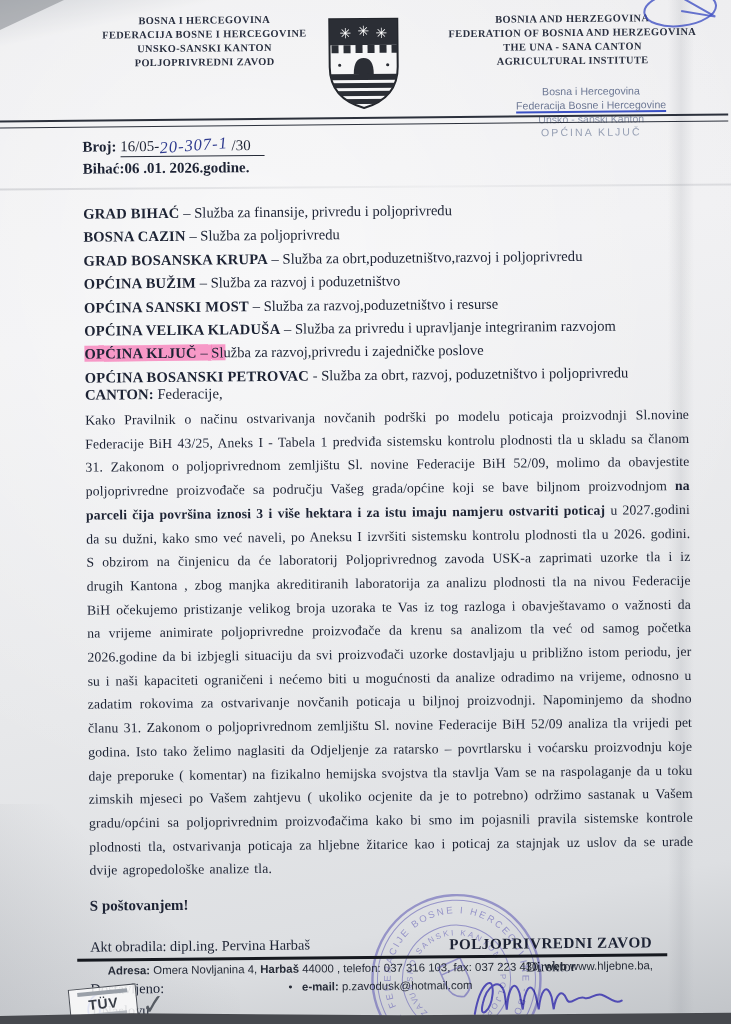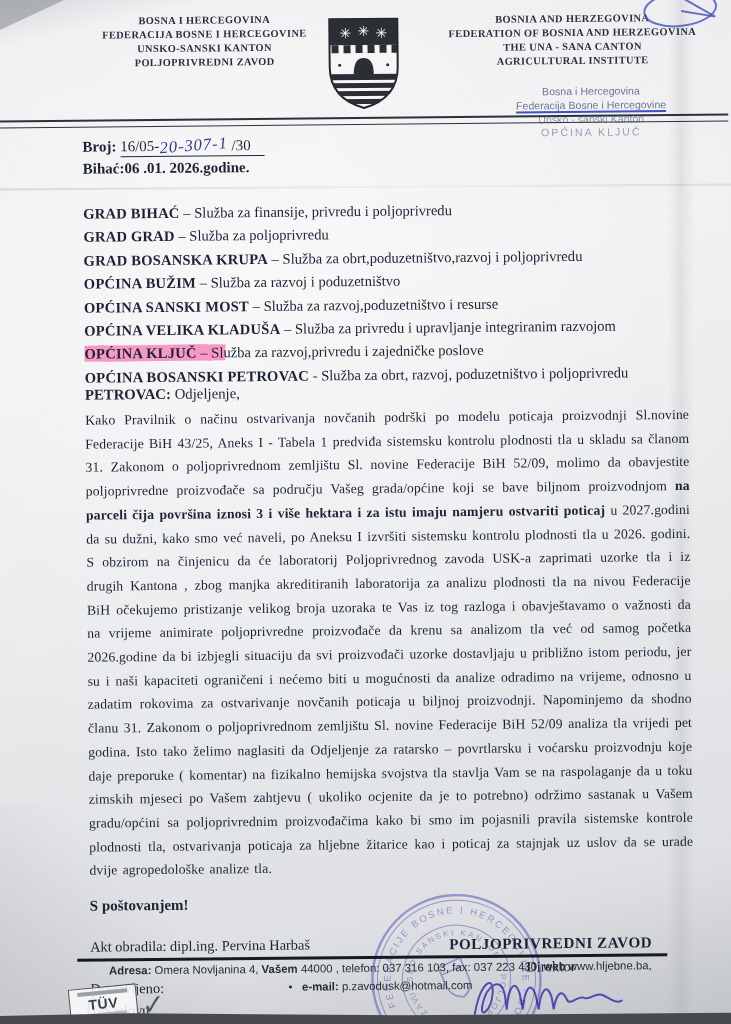--- a/index.html
+++ b/index.html
@@ -164,32 +164,32 @@
   <div class="refblock">
     <span class="lbl">Broj:</span>
     <span class="ref-line">
       <span>16/05-</span><span class="hand">20-307-1</span><span> /30</span>
     </span>
     <div class="date-line">Bihać:06 .01. 2026.godine.</div>
   </div>
 
   <div class="recipients">
     <div><span class="name">GRAD BIHAĆ</span><span> – </span><span>Služba za finansije, privredu i poljoprivredu</span></div>
-    <div><span class="name">GRAD GRAD</span><span> – </span><span>Služba za poljoprivredu</span></div>
+    <div><span class="name">BOSNA CAZIN</span><span> – </span><span>Služba za poljoprivredu</span></div>
     <div><span class="name">GRAD  BOSANSKA KRUPA</span><span> – </span><span>Služba za obrt,poduzetništvo,razvoj i poljoprivredu</span></div>
     <div><span class="name">OPĆINA BUŽIM</span><span> – </span><span>Služba za razvoj i poduzetništvo</span></div>
     <div><span class="name">OPĆINA SANSKI MOST</span><span> – </span><span>Služba za razvoj,poduzetništvo i resurse</span></div>
     <div><span class="name">OPĆINA VELIKA KLADUŠA</span><span> – </span><span>Služba za privredu i upravljanje integriranim razvojom</span></div>
     <div><span class="hl"><span class="name">OPĆINA KLJUČ</span><span> – </span></span><span>Služba za razvoj,privredu i zajedničke poslove</span></div>
     <div><span class="name">OPĆINA BOSANSKI  PETROVAC</span><span> - </span><span>Služba za obrt, razvoj, poduzetništvo i poljoprivredu</span></div>
   </div>
 
   <div class="subject">
-    <span class="lbl">PETROVAC:</span>
-    <span>Odjeljenje,</span>
+    <span class="lbl">CANTON:</span>
+    <span>Federacije,</span>
   </div>
 
   <div class="flow">
     <div class="body-par"><span>Kako  Pravilnik o načinu ostvarivanja novčanih podrški po modelu poticaja proizvodnji Sl.novine Federacije BiH 43/25,  Aneks I  - Tabela 1 predviđa sistemsku kontrolu plodnosti tla  u skladu  sa članom  31. Zakonom o poljoprivrednom  zemljištu  Sl. novine Federacije BiH 52/09, molimo da obavjestite poljoprivredne proizvođače sa području Vašeg grada/općine koji se bave biljnom proizvodnjom </span><span class="b">na parceli čija površina iznosi  3  i više hektara i za istu  imaju namjeru ostvariti poticaj</span><span>  u 2027.godini da su dužni, kako smo već naveli, po Aneksu I izvršiti  sistemsku kontrolu plodnosti tla u 2026. godini. S obzirom na činjenicu da će laboratorij Poljoprivrednog zavoda USK-a zaprimati uzorke tla i iz drugih Kantona , zbog manjka akreditiranih laboratorija za analizu plodnosti tla na nivou Federacije BiH   očekujemo   pristizanje velikog broja uzoraka te Vas iz tog razloga i obavještavamo o važnosti da  na vrijeme animirate poljoprivredne proizvođače da krenu sa analizom tla već od samog početka 2026.godine  da bi izbjegli situaciju da svi proizvođači uzorke dostavljaju  u približno istom periodu,  jer su i  naši  kapaciteti  ograničeni i nećemo biti u mogućnosti da analize odradimo na vrijeme, odnosno  u zadatim rokovima za ostvarivanje novčanih poticaja u biljnoj proizvodnji. Napominjemo da shodno članu 31. Zakonom o poljoprivrednom  zemljištu  Sl. novine Federacije BiH 52/09  analiza tla vrijedi pet godina. Isto tako želimo naglasiti da Odjeljenje za ratarsko – povrtlarsku i voćarsku proizvodnju koje daje preporuke ( komentar) na fizikalno hemijska svojstva tla stavlja Vam se na raspolaganje da u toku zimskih mjeseci  po Vašem zahtjevu ( ukoliko ocjenite da je to potrebno) održimo sastanak u Vašem gradu/općini sa poljoprivrednim proizvođačima kako bi smo im pojasnili pravila sistemske kontrole plodnosti tla, ostvarivanja poticaja za hljebne žitarice kao i poticaj za stajnjak uz uslov da se urade dvije agropedološke analize tla.</span></div>
 
     <div class="salutation">S poštovanjem!</div>
 
     <div class="sigrow">
       <div class="leftcol">
         <div class="akt">Akt obradila: dipl.ing. Pervina Harbaš</div>
@@ -226,21 +226,21 @@
         <div class="sig-line"></div>
         <div class="dirname">dr.sc. Mehira Perviz</div>
       </div>
     </div>
   </div>
 
   <div class="foot-rule"></div>
   <div class="foot-addr">
     <span class="b">Adresa:</span>
     <span class="i">Omera Novljanina 4,</span>
-    <span class="b">Vašem</span>
+    <span class="b">Harbaš</span>
     <span>44000 , telefon:</span>
     <span>037 316 103, fax: 037 223 430,</span>
     <span class="b">web</span>
     <span>www.hljebne.ba,</span>
   </div>
   <div class="foot-email">
     <span>•</span>&nbsp;&nbsp;
     <span class="b">e-mail:</span>
     <span>p.zavodusk@hotmail.com</span>
   </div>

